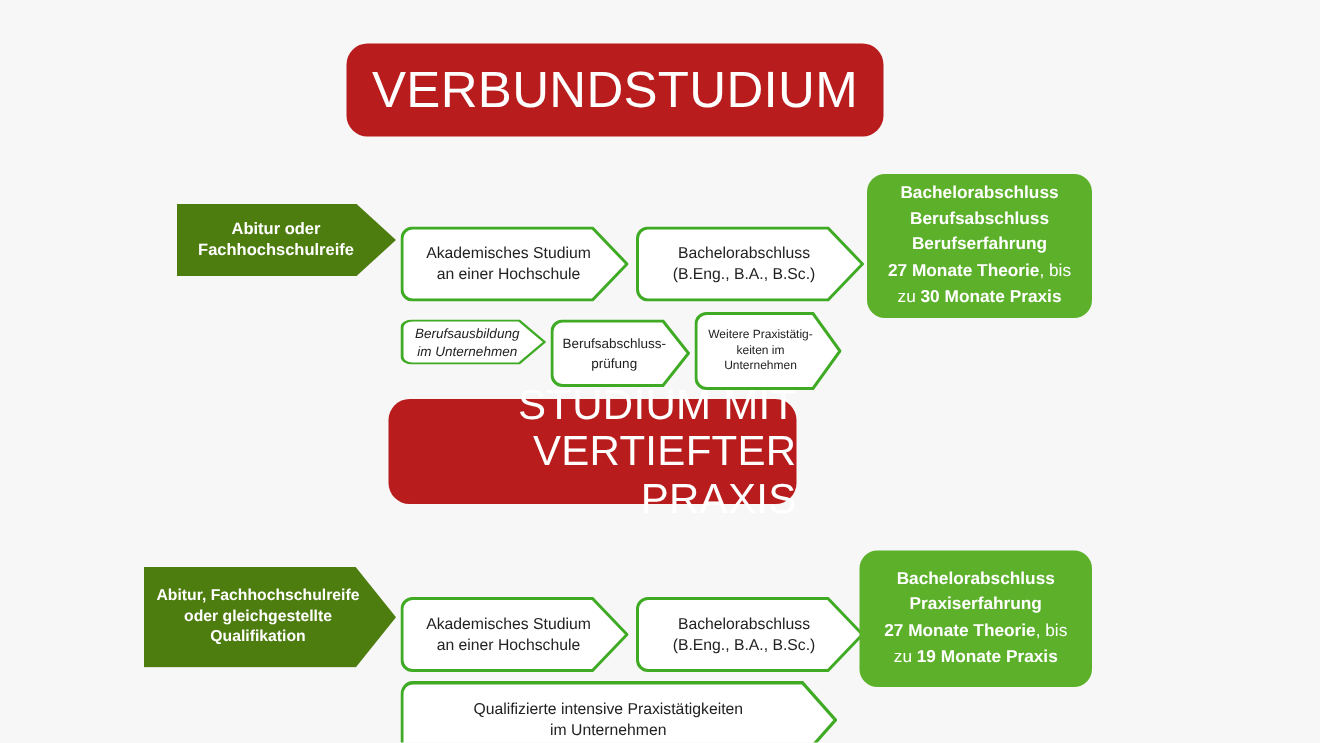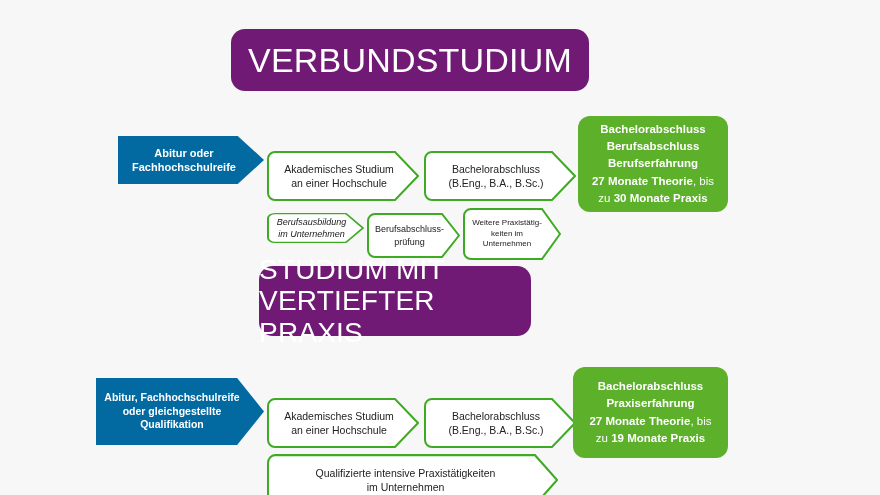--- a/index.html
+++ b/index.html
@@ -15,46 +15,46 @@
   }
   #stage {
     position: relative;
     width: 880px;
     height: 495px;
   }
 
   
   .title-pill {
     position: absolute;
-    background: #701a75;
+    background: #b91c1c;
     border-radius: 14px;
     color: #ffffff;
     display: flex;
     align-items: center;
     justify-content: center;
-    text-align: left;
+    text-align: right;
     font-weight: 400;
     letter-spacing: 0.2px;
     line-height: 1.12;
   }
   #title-verbund {
     left: 231px; top: 29px;
     width: 358px; height: 62px;
     font-size: 34px;
   }
   #title-vertiefte {
     left: 259px; top: 266px;
     width: 272px; height: 70px;
     font-size: 28px;
   }
 
   
   .chev-green {
     position: absolute;
-    background: #0369a1;
+    background: #4d7c0f;
     color: #ffffff;
     font-weight: bold;
     display: flex;
     align-items: center;
     justify-content: center;
     text-align: center;
     line-height: 1.3;
     box-sizing: border-box;
   }
 

